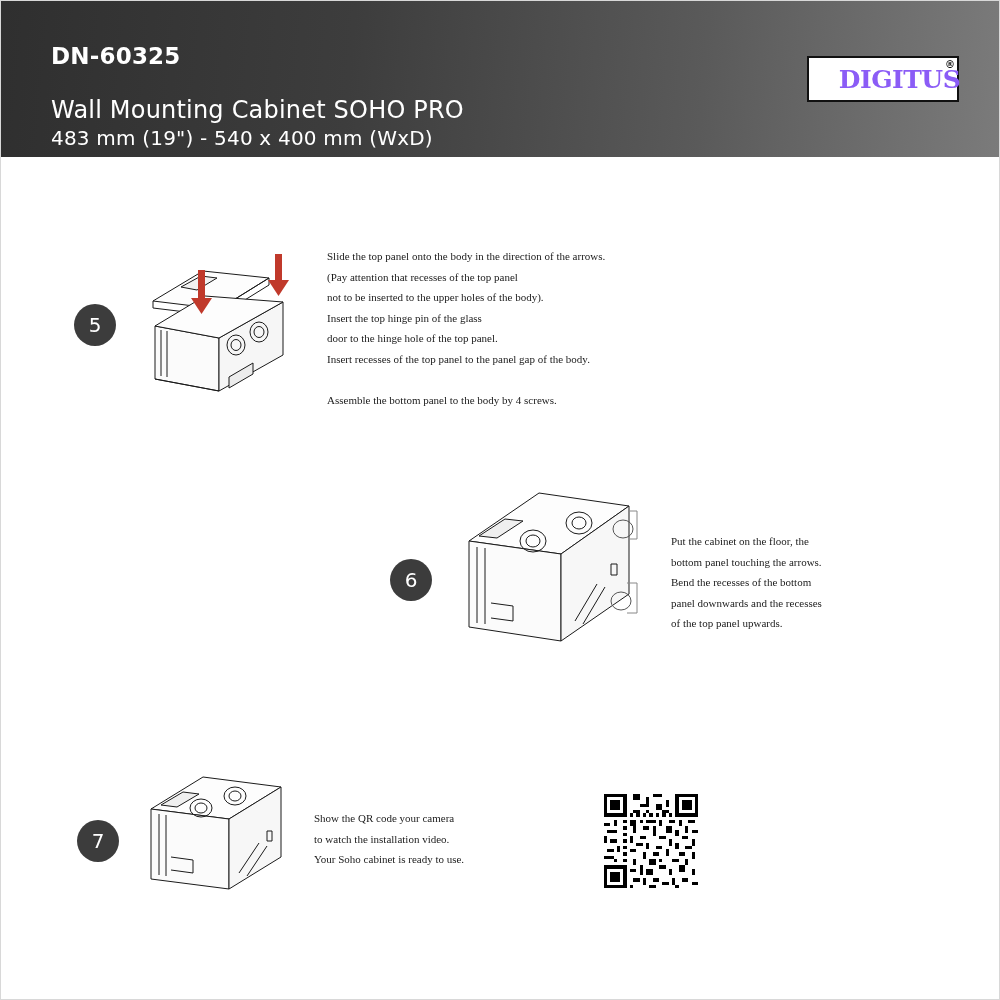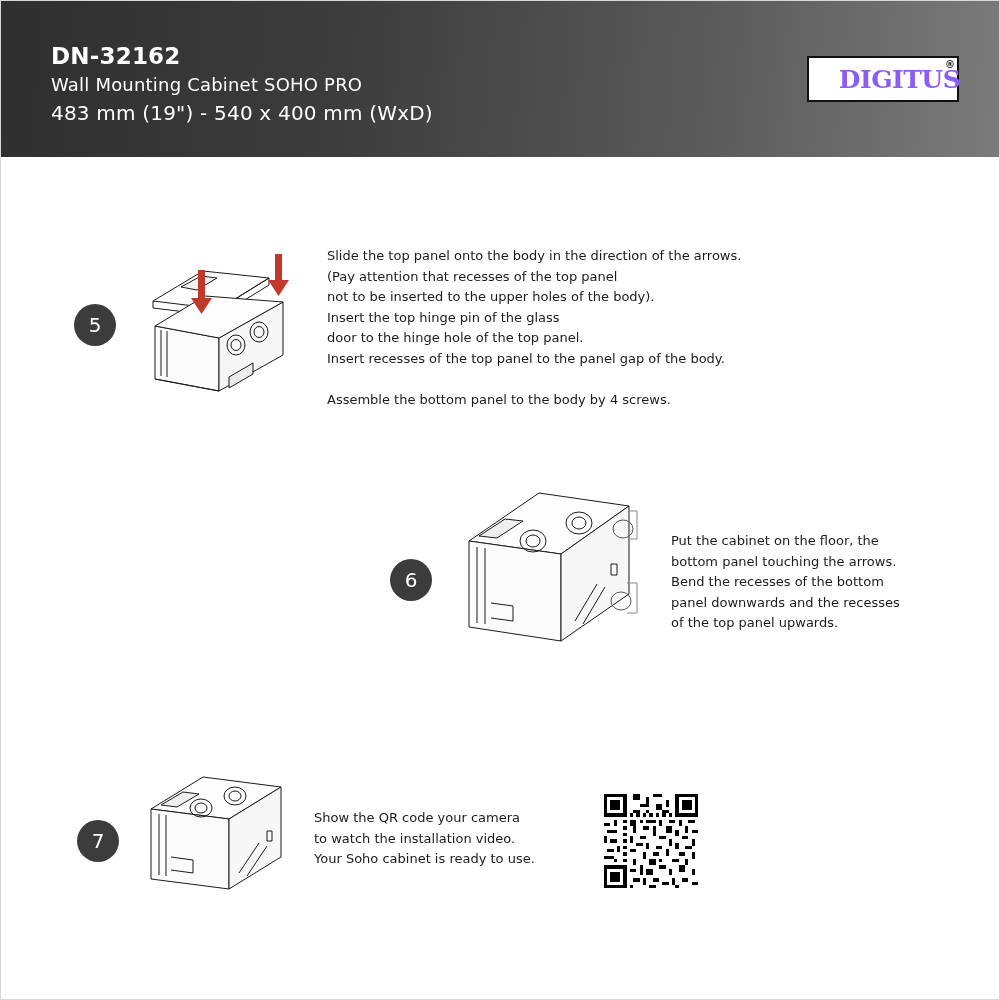--- a/index.html
+++ b/index.html
@@ -39,24 +39,25 @@
     top: 40px;
     color: #ffffff;
   }
   .header-sku {
     font-size: 23px;
     font-weight: bold;
     letter-spacing: 0.2px;
     line-height: 30px;
   }
   .header-title {
-    font-size: 18px;
+    font-size: 24px;
     line-height: 28px;
     font-weight: normal;
     letter-spacing: 0.2px;
+    margin-top: 25px;
   }
   .header-dims {
     font-size: 20px;
     line-height: 28px;
     font-weight: normal;
     letter-spacing: 0.2px;
   }
   .logo-box {
     position: absolute;
     right: 42px;
@@ -96,23 +97,24 @@
     color: #fff;
     font-size: 20px;
     display: flex;
     align-items: center;
     justify-content: center;
     font-weight: normal;
   }
   .step-text {
     position: absolute;
     color: #1b1b1b;
-    font-size: 13px;
+    font-size: 11px;
     line-height: 20.5px;
     white-space: pre-line;
+    font-family: Liberation Serif, serif;
   }
   .fig {
     position: absolute;
   }
 
   
   .qr {
     position: absolute;
     left: 603px;
     top: 793px;
@@ -120,21 +122,21 @@
     height: 94px;
   }
 </style>
 </head>
 <body>
 
 <div class="page">
 
   <div class="header">
     <div class="header-left">
-      <div class="header-sku">DN-32162</div>
+      <div class="header-sku">DN-60325</div>
       <div class="header-title">Wall Mounting Cabinet SOHO PRO</div>
       <div class="header-dims">483 mm (19") - 540 x 400 mm (WxD)</div>
     </div>
     <div class="logo-box">
       <span class="logo-text">DIGITUS</span>
     </div>
     <div class="logo-reg">®</div>
   </div>
 
   <div class="step-badge" style="left:73px; top:303px;">

